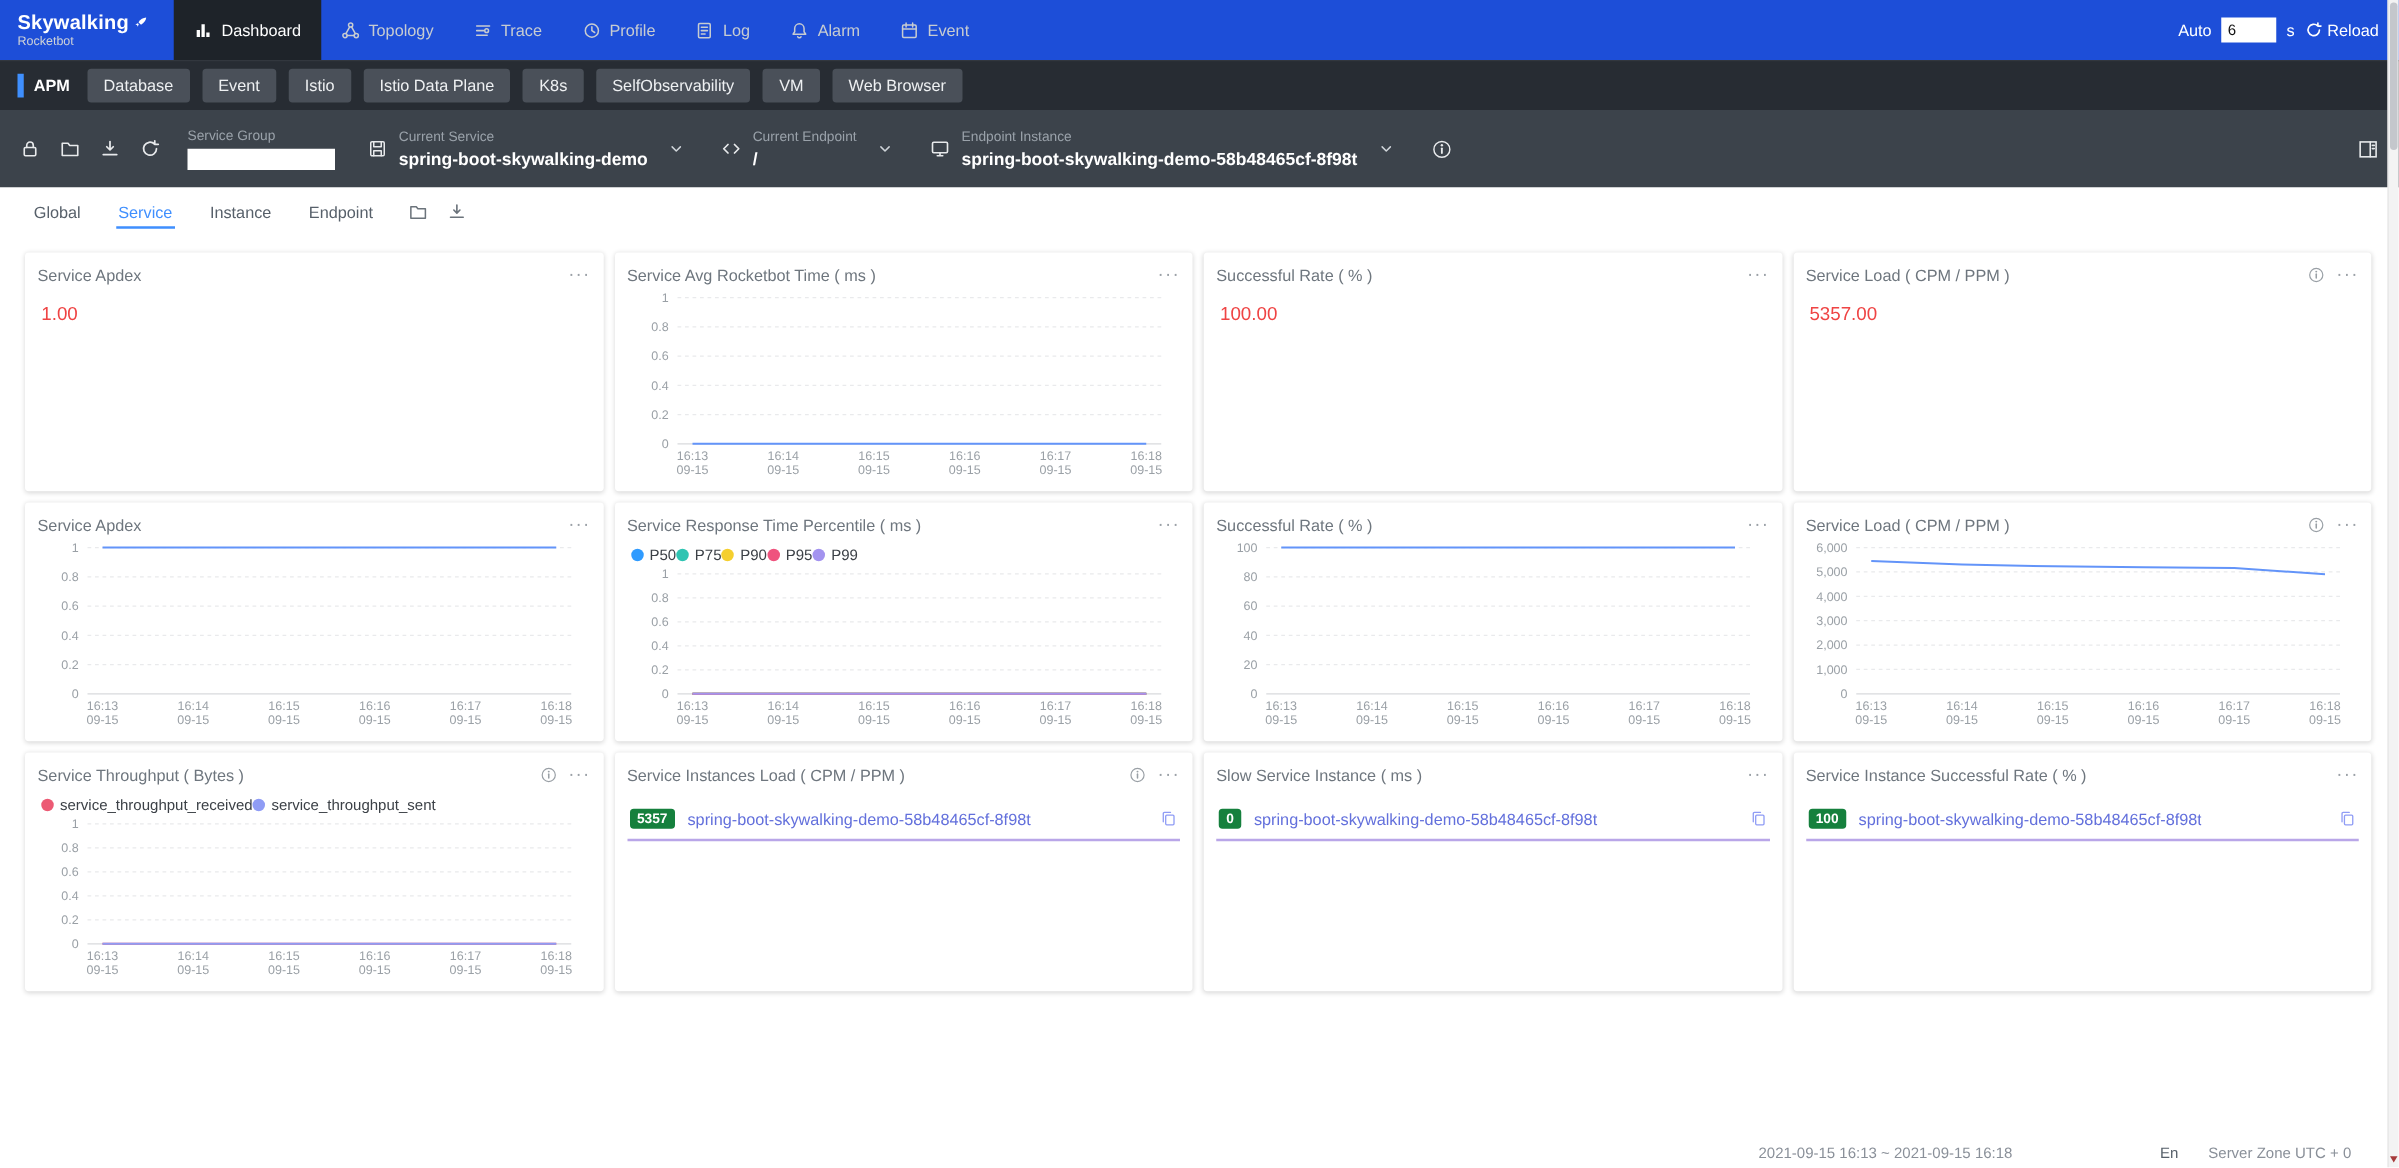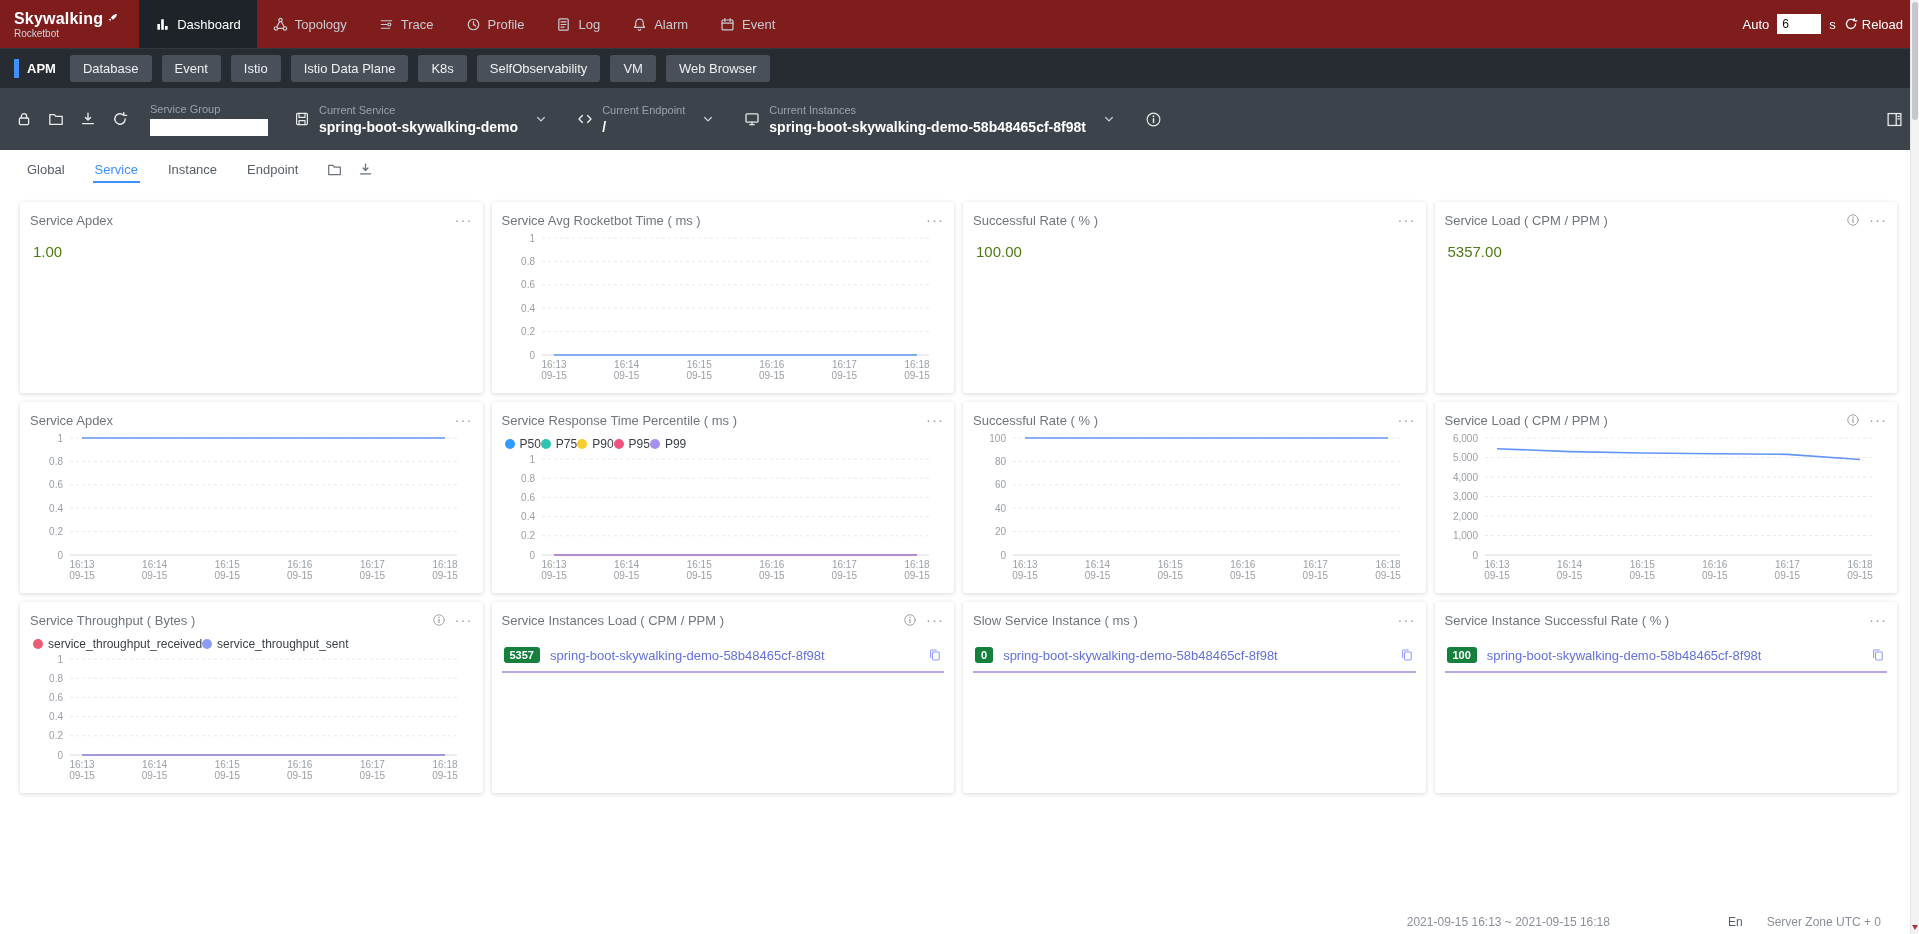--- a/index.html
+++ b/index.html
@@ -8,21 +8,21 @@
     width:1919px; height:934px; overflow:hidden;
     font-family:"Liberation Sans", sans-serif;
     background:#ffffff; color:#333;
   }
   .app { position:relative; width:1919px; height:934px; overflow:hidden; }
 
   .icon svg { display:block; }
   .icon { display:inline-flex; align-items:center; justify-content:center; }
 
   
-  .navbar { height:48px; background:#7f1d1d; display:flex; align-items:stretch; color:#d8dbde; }
+  .navbar { height:48px; background:#1d4ed8; display:flex; align-items:stretch; color:#d8dbde; }
   .logo { display:flex; flex-direction:column; justify-content:center; padding:0 20px 0 14px; cursor:pointer; }
   .logo-row { display:flex; align-items:center; gap:3px; }
   .logo-title { font-size:16px; font-weight:bold; color:#fff; letter-spacing:.2px; }
   .logo-rocket { color:#fff; }
   .logo-sub { font-size:10px; color:#cfd3d7; }
   .nav-items { display:flex; align-items:stretch; }
   .nav-item { display:flex; align-items:center; gap:7px; padding:0 16px; font-size:13px; color:#c7ccd1; cursor:pointer; }
   .nav-item.active { background:#1e2329; color:#fff; }
   .nav-right { margin-left:auto; display:flex; align-items:center; gap:8px; padding-right:16px; font-size:13px; color:#fff; }
   .auto-input { width:44px; height:20px; border:none; background:#fff; color:#111; font-size:12px; padding:0 5px; outline:none; }
@@ -55,21 +55,21 @@
   .view-tab.active::after { content:""; position:absolute; left:13px; right:13px; bottom:5px; height:2px; background:#3f8ffe; }
   .view-tab-icons { display:flex; align-items:center; gap:16px; margin-left:14px; color:#6b737b; }
 
   
   .grid { padding:14px 22px 0 20px; display:grid; grid-template-columns:repeat(4,1fr); gap:9px; grid-auto-rows:191px; }
   .card { background:#fff; border-radius:3px; box-shadow:0 1px 4px rgba(0,0,0,.16); padding:8px 10px; display:flex; flex-direction:column; overflow:hidden; }
   .card-header { display:flex; align-items:center; justify-content:space-between; min-height:20px; }
   .card-title { font-size:13px; color:#6e767e; }
   .card-icons { display:flex; align-items:center; gap:9px; color:#9aa0a6; }
   .more-icon { font-size:15px; letter-spacing:1px; color:#9aa0a6; cursor:pointer; line-height:10px; }
-  .big-value { font-size:15px; color:#4d7c0f; margin:13px 0 0 3px; }
+  .big-value { font-size:15px; color:#ef4444; margin:13px 0 0 3px; }
   .legend { display:flex; align-items:center; margin:7px 0 0 3px; flex-wrap:wrap; }
   .legend-item { display:flex; align-items:center; gap:5px; font-size:12px; color:#3c4147; cursor:pointer; }
   .legend-dot { width:10px; height:10px; border-radius:50%; }
   .chart { flex:1; min-height:0; }
   .inst-list { margin-top:12px; }
   .inst-row { display:flex; align-items:center; gap:10px; padding:5px 2px 8px; border-bottom:2px solid #b9a6e8; }
   .badge { background:#15803d; color:#fff; font-size:11px; padding:2px 6px; border-radius:3px; font-weight:bold; }
   .inst-name { font-size:13px; color:#6370dc; cursor:pointer; text-decoration:none; white-space:nowrap; overflow:hidden; text-overflow:ellipsis; }
   .copy { margin-left:auto; color:#8f9cf5; cursor:pointer; flex:none; }
 
@@ -261,21 +261,21 @@
     </div>
 
     <div class="tb-select">
       <span class="icon tb-icon">
         <svg viewBox="0 0 16 16" width="16" height="16" fill="none" stroke="currentColor" stroke-width="1.3" stroke-linecap="round" stroke-linejoin="round">
             <rect x="2" y="2.8" width="12" height="8.4" rx="1"></rect>
             <path d="M5.8 13.6h4.4M8 11.2v2.4"></path>
           </svg>
       </span>
       <div class="tb-col">
-        <span class="tb-label">Current Instances</span>
+        <span class="tb-label">Endpoint Instance</span>
         <span class="tb-value">spring-boot-skywalking-demo-58b48465cf-8f98t</span>
       </div>
       <span class="icon caret">
         <svg viewBox="0 0 16 16" width="12" height="12" fill="none" stroke="currentColor" stroke-width="1.6" stroke-linecap="round" stroke-linejoin="round">
             <path d="M3.6 6l4.4 4.4L12.4 6"></path>
           </svg>
       </span>
     </div>
 
     <span class="icon info-circle">

